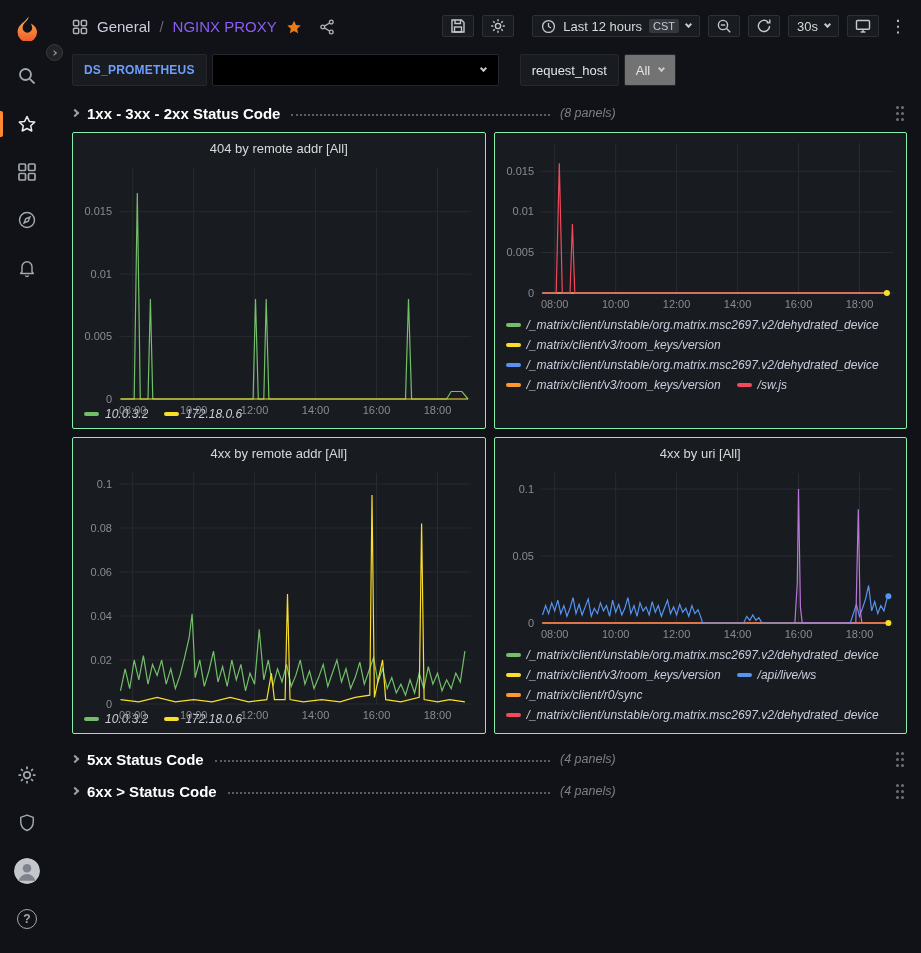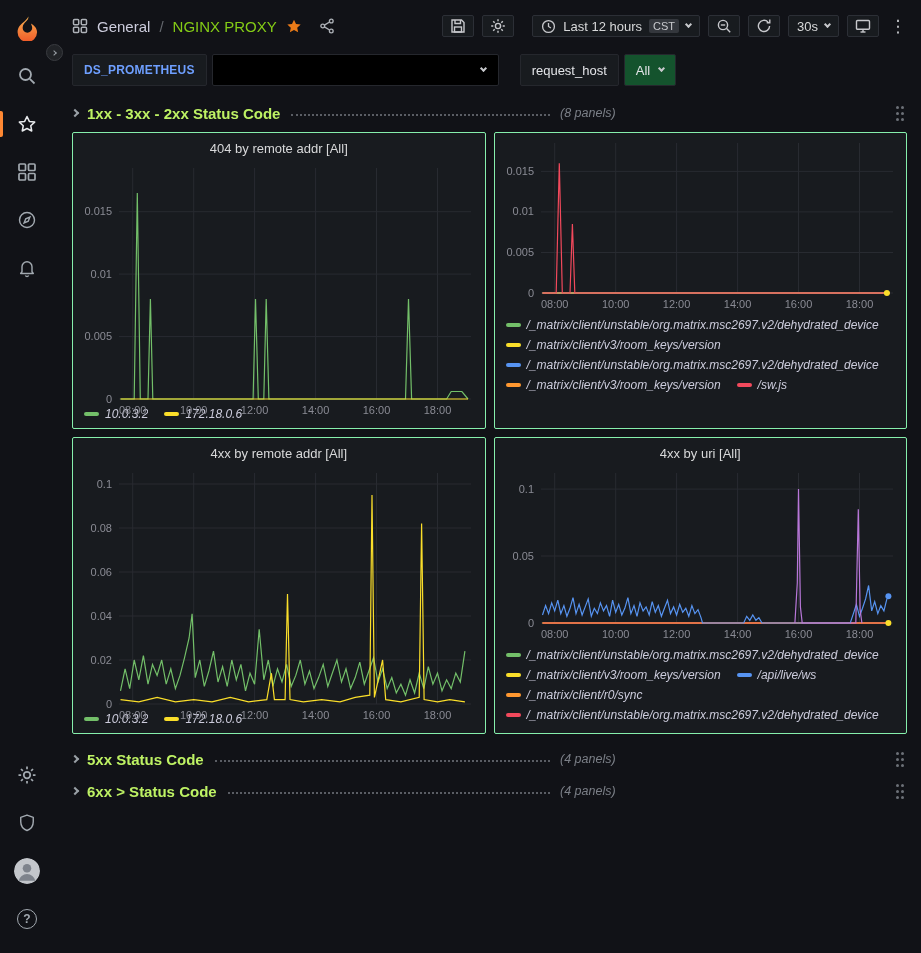--- a/index.html
+++ b/index.html
@@ -25,46 +25,46 @@
   .chev.sm { width:4px; height:4px; border-width:1.5px; margin-left:-2px; }
   .chev.caret { width:5px; height:5px; transform:rotate(45deg); margin-top:-3px; border-color:#c7c8cc; }
   .avatar-wrap { width:26px; height:26px; border-radius:50%; overflow:hidden; display:block; }
   .help-circle { width:20px; height:20px; border-radius:50%; border:1.6px solid #a2a9b0; display:flex; align-items:center; justify-content:center; font-size:12px; font-weight:700; color:#a2a9b0; }
 
   
   .main { flex:1; display:flex; flex-direction:column; min-width:0; }
 
   
   .navbar { height:52px; flex:0 0 52px; display:flex; align-items:center; padding:0 12px 0 18px; gap:8px; }
-  .crumbs { display:flex; align-items:flex-start; gap:9px; }
+  .crumbs { display:flex; align-items:flex-end; gap:9px; }
   .crumb { font-size:15px; color:#ccccdc; }
   .crumb-sep { color:#65686e; font-size:15px; }
-  .crumb-title { font-size:15px; font-weight:500; color:#84cc16; }
+  .crumb-title { font-size:15px; font-weight:500; color:#8b5cf6; }
   .icon-gray { color:#aeb2b8; display:flex; align-items:center; }
   .nav-right { margin-left:auto; display:flex; align-items:center; gap:8px; }
   .tbtn { height:22px; min-width:32px; display:flex; align-items:center; justify-content:center; gap:7px; background:#181b1f; border:1px solid #2c2f36; border-radius:2px; color:#c7c8cc; padding:0 8px; }
   .tbtn.sq { width:32px; padding:0; }
   .tbtn .lbl { font-size:13px; color:#d8d9da; white-space:nowrap; }
   .badge { background:#34373d; border-radius:2px; padding:1px 4px; font-size:11px; color:#c9cace; }
   .kebab-btn { width:22px; height:32px; display:flex; align-items:center; justify-content:center; font-size:17px; color:#c7c8cc; }
   .timepicker { margin-left:10px; }
 
   
   .subnav { height:36px; flex:0 0 36px; display:flex; align-items:center; padding:0 0 0 18px; gap:5px; }
   .var-label { height:32px; display:flex; align-items:center; padding:0 11px; background:#181b1f; border:1px solid #25272d; border-radius:2px; font-size:12px; font-weight:700; color:var(--link,#6e9fff); letter-spacing:.2px; }
   .var-black { width:287px; height:32px; background:#000; border:1px solid #25272d; border-radius:2px; display:flex; align-items:center; padding:0 12px; }
   .var-black .val { flex:1; font-size:13px; color:#d8d9da; }
   .req-label { height:32px; display:flex; align-items:center; padding:0 11px; margin-left:16px; background:#181b1f; border:1px solid #25272d; border-radius:2px; font-size:13px; color:#e3e4e8; }
-  .var-select { height:32px; display:flex; align-items:center; gap:9px; padding:0 11px; background:#14532d; border:1px solid #25272d; border-radius:2px; font-size:13px; color:#e3e4e8; }
+  .var-select { height:32px; display:flex; align-items:center; gap:9px; padding:0 11px; background:#737373; border:1px solid #25272d; border-radius:2px; font-size:13px; color:#e3e4e8; }
 
   
   .dashboard { flex:1; padding:8px 14px 0 18px; overflow:hidden; }
   .row-header { display:flex; align-items:center; height:30px; margin:2px 0; }
   .row-left { display:flex; align-items:center; flex:0 0 482px; gap:9px; min-width:0; }
-  .row-title { font-size:15px; font-weight:700; color:#bef264; white-space:nowrap; }
+  .row-title { font-size:15px; font-weight:700; color:#ffffff; white-space:nowrap; }
   .dots { flex:1; height:0; border-bottom:2px dotted #5a5d64; margin:0 4px 0 2px; transform:translateY(2px); }
   .row-count { font-size:12.5px; font-style:italic; color:#7b7f87; white-space:nowrap; margin-left:6px; }
   .drag { margin-left:auto; display:grid; grid-template-columns:5px 5px; row-gap:3px; justify-items:center; padding-right:2px; }
   .drag i { width:3px; height:3px; border-radius:50%; background:#6c7077; display:block; }
 
   .panel-grid { display:grid; grid-template-columns:1fr 1fr; gap:8px; margin:4px 0 10px; }
   .panel { height:297px; background:#181b1f; border:1px solid #86efac; border-radius:2px; display:flex; flex-direction:column; overflow:hidden; }
   .panel-header { flex:0 0 auto; text-align:center; font-size:13px; font-weight:500; color:#d8d9da; padding:8px 8px 2px; white-space:nowrap; overflow:hidden; }
   .chart { flex:1 1 auto; min-height:0; position:relative; }
   .big-legend .chart { flex:0 0 180px; }

